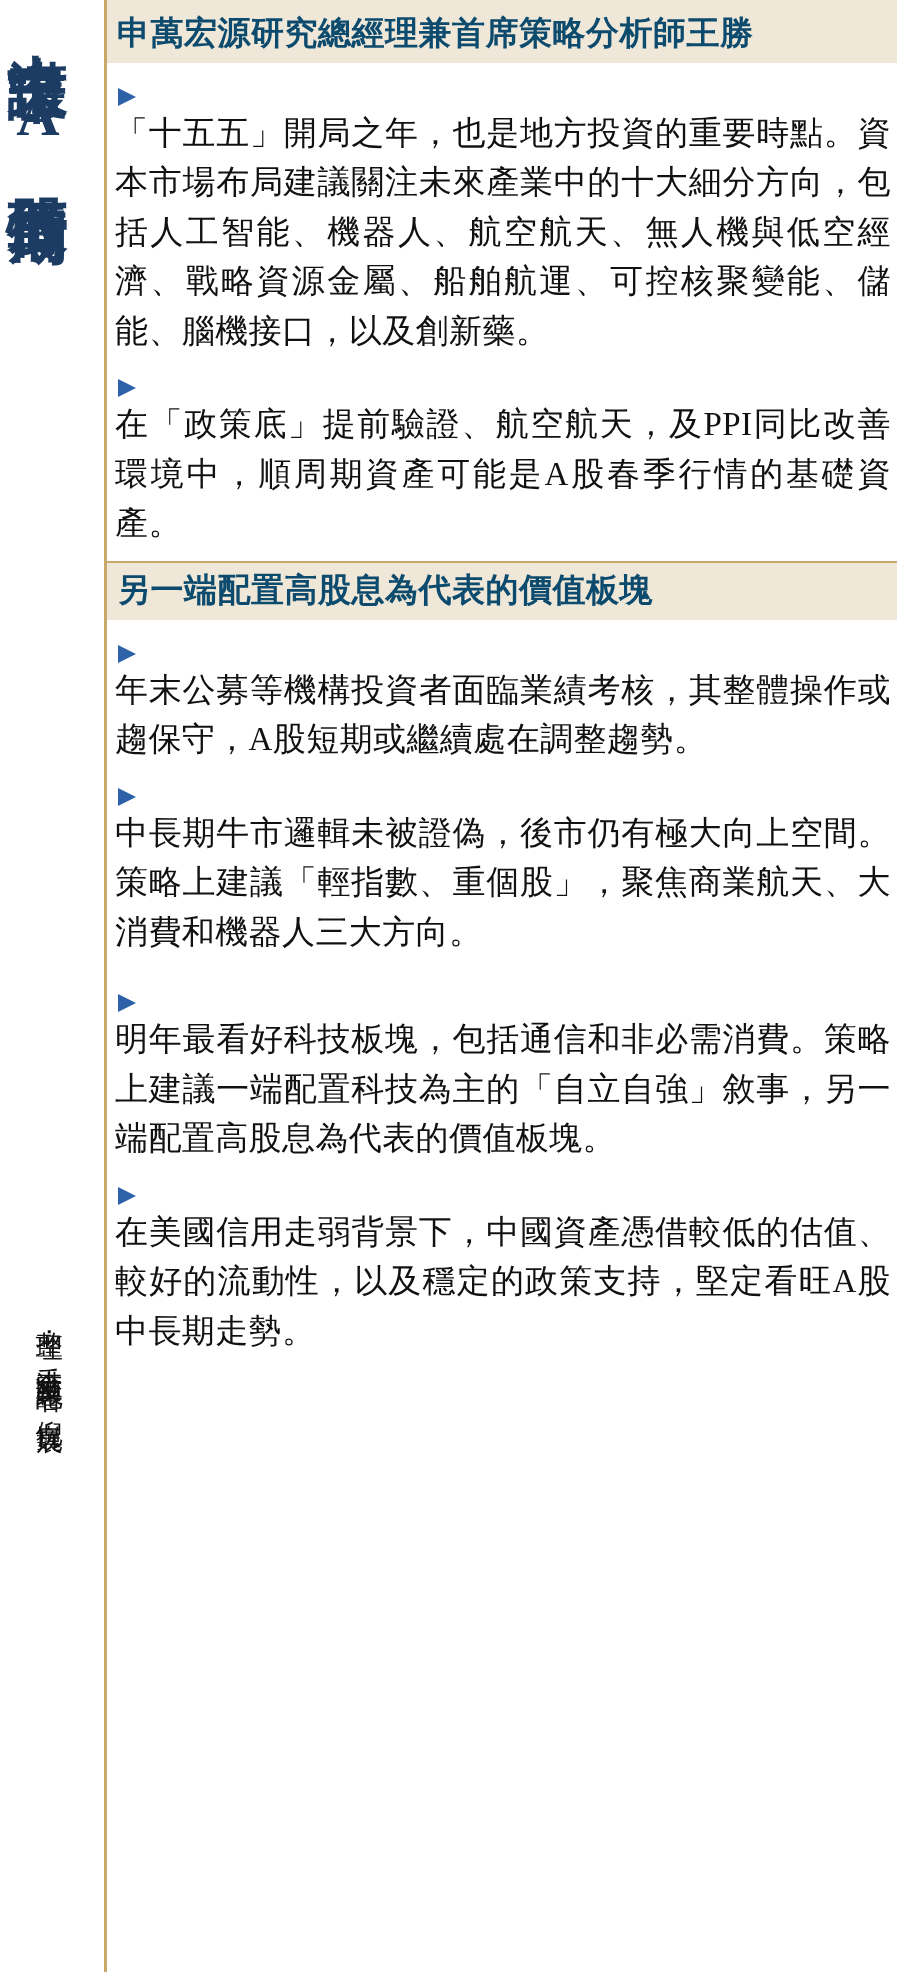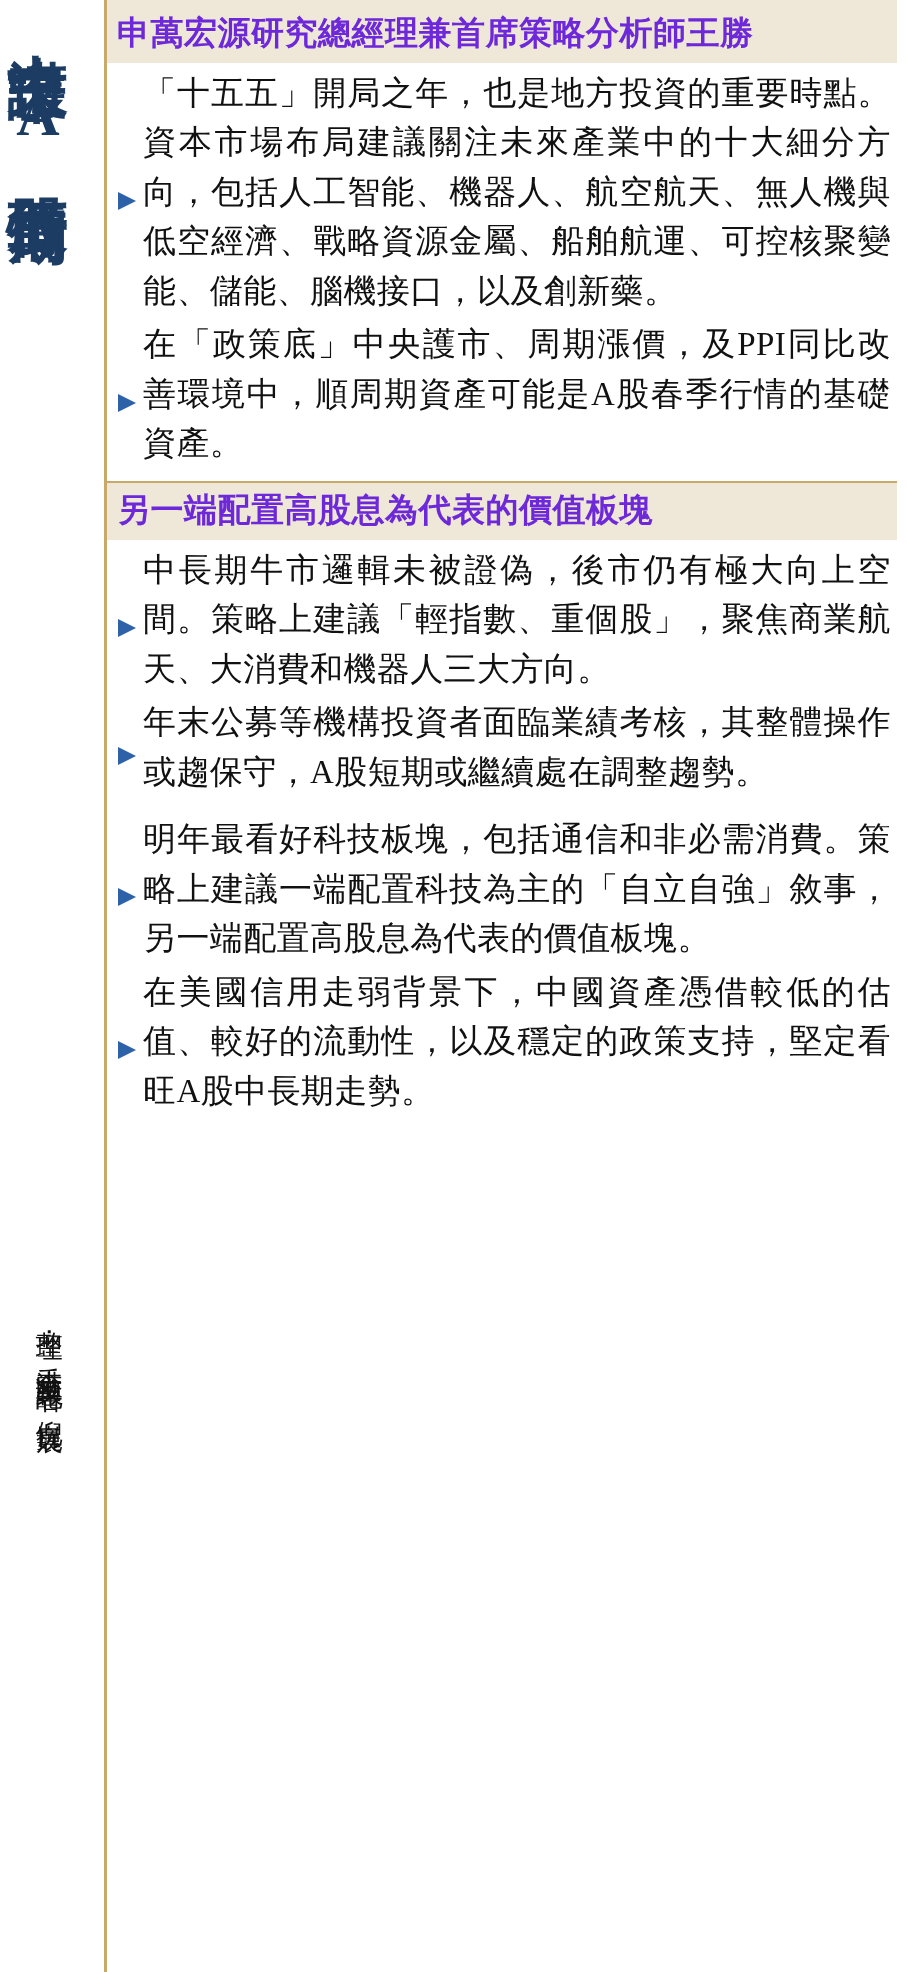--- a/index.html
+++ b/index.html
@@ -74,38 +74,38 @@
     box-sizing: border-box;
     padding: 0 10px 0 0;
   }
 
   .section {
     position: relative;
   }
   .sec-head {
     background: #efe7d7;
     border-top: 2px solid #c9a96a;
-    color: #6d28d9;
+    color: #0c4a6e;
     font-weight: bold;
     font-size: 33px;
     line-height: 1.42;
     padding: 4px 8px 6px 10px;
     letter-spacing: 0.5px;
   }
   .section.first .sec-head {
     border-top: none;
     padding-top: 10px;
   }
   .sec-body {
     padding: 4px 6px 8px 8px;
   }
   .bullet-item {
     display: flex;
-    flex-direction: row;
-    align-items: center;
+    flex-direction: column;
+    align-items: flex-start;
     margin: 2px 0 4px 0;
   }
   .tri {
     flex: 0 0 auto;
     width: 26px;
     margin-top: 16px;
     margin-right: 2px;
   }
   .tri svg { display: block; }
   .btext {
@@ -142,43 +142,43 @@
               </svg>
           </span>
           <span class="btext">「十五五」開局之年，也是地方投資的重要時點。資本市場布局建議關注未來產業中的十大細分方向，包括人工智能、機器人、航空航天、無人機與低空經濟、戰略資源金屬、船舶航運、可控核聚變能、儲能、腦機接口，以及創新藥。</span>
         </div>
         <div class="bullet-item">
           <span class="tri">
             <svg width="24" height="24" viewBox="0 0 24 24">
                 <polygon points="3,3 21,12 3,21" fill="#2d62a8"></polygon>
               </svg>
           </span>
-          <span class="btext">在「政策底」中央護市、周期漲價，及PPI同比改善環境中，順周期資產可能是A股春季行情的基礎資產。</span>
+          <span class="btext">在「政策底」提前驗證、航空航天，及PPI同比改善環境中，順周期資產可能是A股春季行情的基礎資產。</span>
         </div>
       </div>
     </div>
 
     <div class="section">
       <div class="sec-head">另一端配置高股息為代表的價值板塊</div>
       <div class="sec-body">
         <div class="bullet-item">
           <span class="tri">
             <svg width="24" height="24" viewBox="0 0 24 24">
                 <polygon points="3,3 21,12 3,21" fill="#2d62a8"></polygon>
               </svg>
           </span>
+          <span class="btext">年末公募等機構投資者面臨業績考核，其整體操作或趨保守，A股短期或繼續處在調整趨勢。</span>
+        </div>
+        <div class="bullet-item">
+          <span class="tri">
+            <svg width="24" height="24" viewBox="0 0 24 24">
+                <polygon points="3,3 21,12 3,21" fill="#2d62a8"></polygon>
+              </svg>
+          </span>
           <span class="btext">中長期牛市邏輯未被證偽，後市仍有極大向上空間。策略上建議「輕指數、重個股」，聚焦商業航天、大消費和機器人三大方向。</span>
-        </div>
-        <div class="bullet-item">
-          <span class="tri">
-            <svg width="24" height="24" viewBox="0 0 24 24">
-                <polygon points="3,3 21,12 3,21" fill="#2d62a8"></polygon>
-              </svg>
-          </span>
-          <span class="btext">年末公募等機構投資者面臨業績考核，其整體操作或趨保守，A股短期或繼續處在調整趨勢。</span>
         </div>
       </div>
     </div>
 
     <div class="section">
       <div class="sec-body">
         <div class="bullet-item">
           <span class="tri">
             <svg width="24" height="24" viewBox="0 0 24 24">
                 <polygon points="3,3 21,12 3,21" fill="#2d62a8"></polygon>

